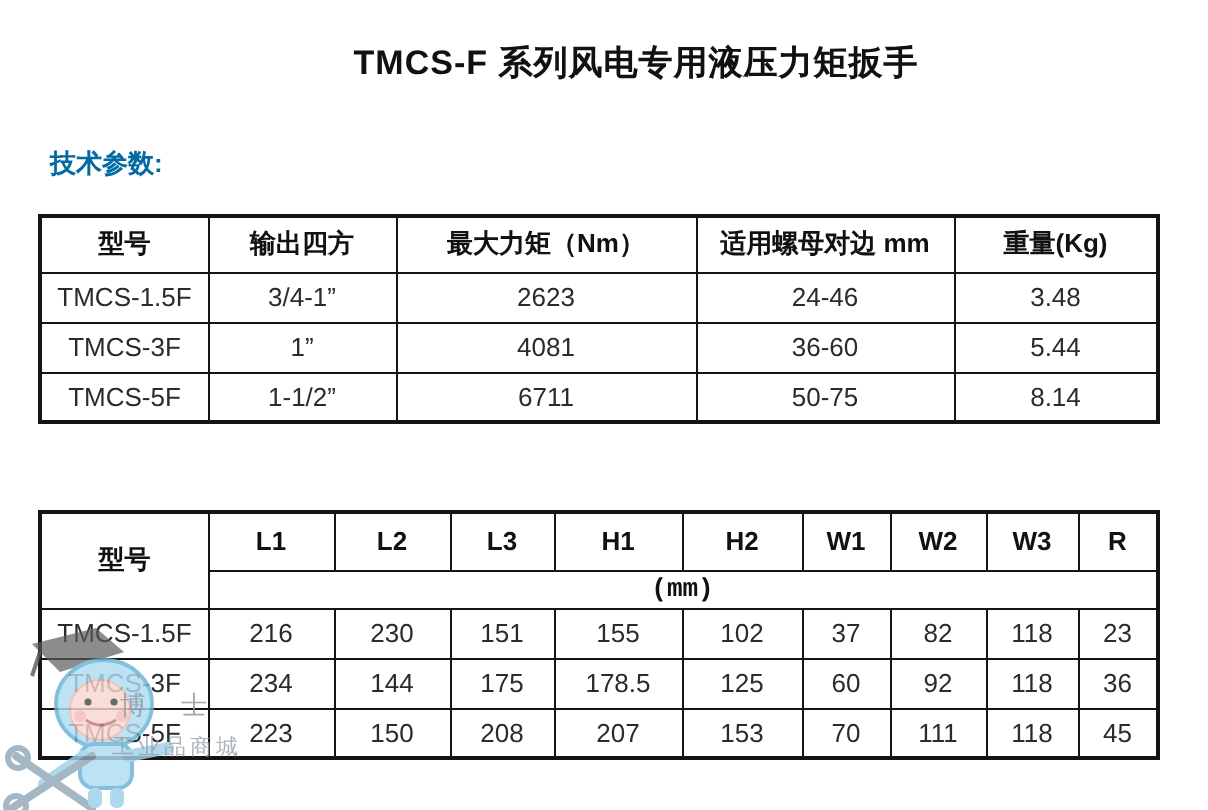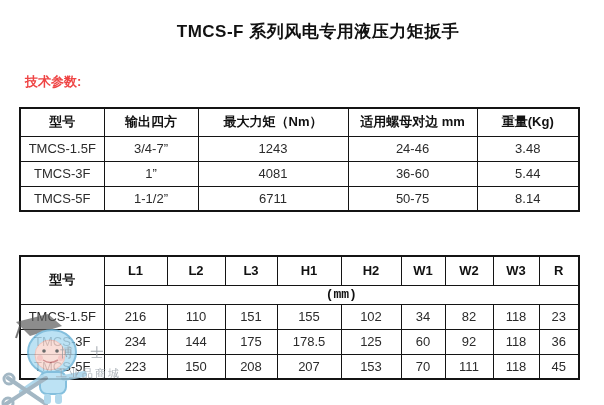--- a/index.html
+++ b/index.html
@@ -16,21 +16,21 @@
     font-size: 17px;
     font-weight: bold;
     color: #111;
     letter-spacing: 0.5px;
   }
   .section-label {
     position: absolute;
     top: 73px; left: 25px;
     font-size: 13px;
     font-weight: bold;
-    color: #ef4444;
+    color: #0369a1;
   }
   table {
     position: absolute;
     left: 19px;
     border-collapse: collapse;
     table-layout: fixed;
     width: 559px;
     background: #fff;
     padding-left: 40px;
   }
@@ -89,22 +89,22 @@
   <tbody>
     <tr class="h-row">
       <th>型号</th>
       <th>输出四方</th>
       <th>最大力矩（Nm）</th>
       <th>适用螺母对边 mm</th>
       <th>重量(Kg)</th>
     </tr>
     <tr class="d-row">
       <td>TMCS-1.5F</td>
-      <td>3/4-7”</td>
-      <td>1243</td>
+      <td>3/4-1”</td>
+      <td>2623</td>
       <td>24-46</td>
       <td>3.48</td>
     </tr>
     <tr class="d-row">
       <td>TMCS-3F</td>
       <td>1”</td>
       <td>4081</td>
       <td>36-60</td>
       <td>5.44</td>
     </tr>
@@ -143,25 +143,25 @@
       <th>W2</th>
       <th>W3</th>
       <th>R</th>
     </tr>
     <tr class="mm-row">
       <th colspan="9">(mm)</th>
     </tr>
     <tr class="d-row">
       <td>TMCS-1.5F</td>
       <td>216</td>
-      <td>110</td>
+      <td>230</td>
       <td>151</td>
       <td>155</td>
       <td>102</td>
-      <td>34</td>
+      <td>37</td>
       <td>82</td>
       <td>118</td>
       <td>23</td>
     </tr>
     <tr class="d-row">
       <td>TMCS-3F</td>
       <td>234</td>
       <td>144</td>
       <td>175</td>
       <td>178.5</td>

